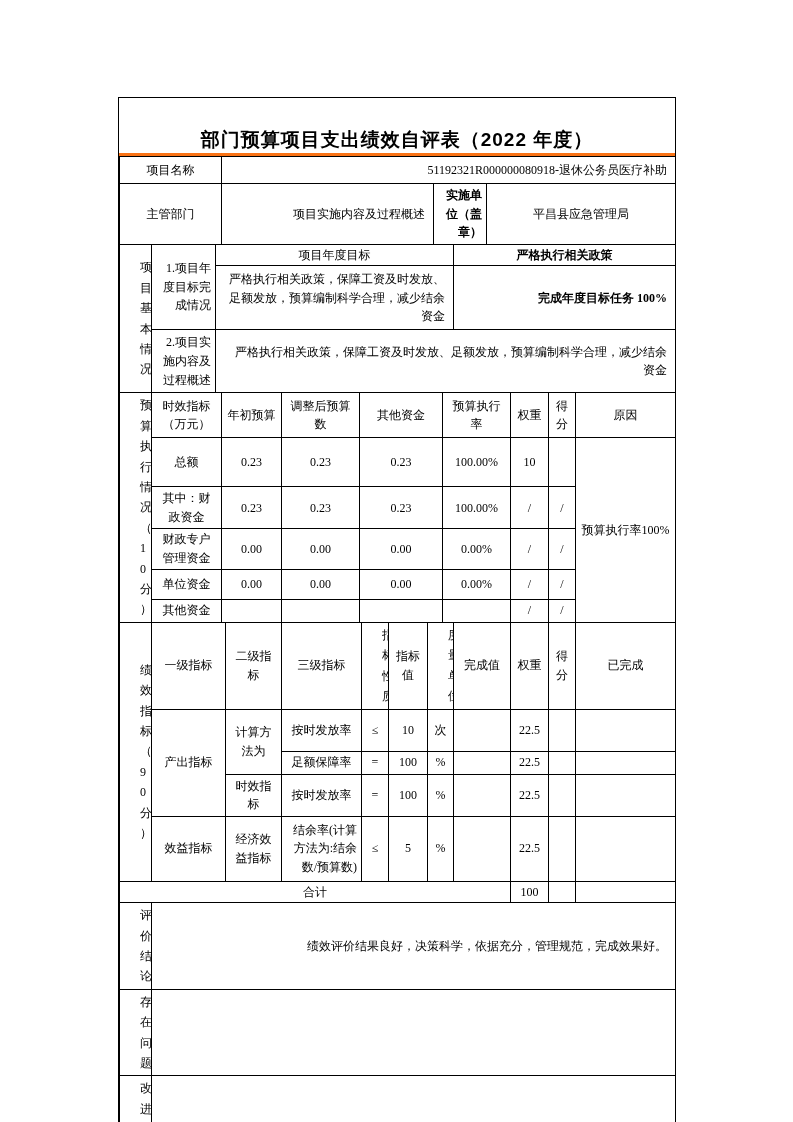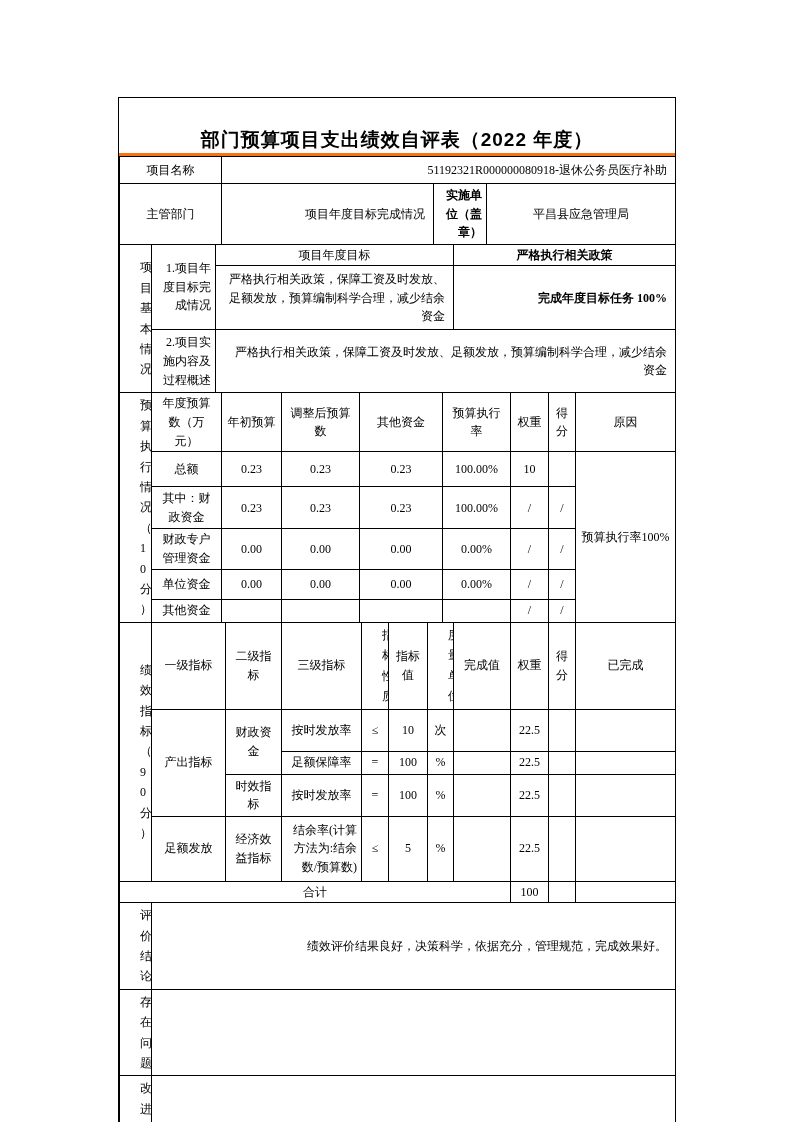--- a/index.html
+++ b/index.html
@@ -63,21 +63,21 @@
     <table>
       <colgroup>
           <col style="width:102px">
           <col style="width:212px">
           <col style="width:53px">
           <col style="width:189px">
         </colgroup>
       <tbody>
           <tr style="height:60px">
         <td>主管部门</td>
-        <td class="left">项目年度目标完成情况</td>
+        <td class="left">项目实施内容及过程概述</td>
         <td class="lwrap b">实施单位（盖章）</td>
         <td>平昌县应急管理局</td>
       </tr>
     </tbody>
       </table>
 
     <table>
       <colgroup>
           <col style="width:32px">
           <col style="width:64px">
@@ -110,21 +110,21 @@
           <col style="width:78px">
         <col style="width:83px">
           <col style="width:68px">
           <col style="width:38px">
           <col style="width:27px">
           <col style="width:100px">
       </colgroup>
       <tbody>
           <tr style="height:45px">
         <td rowspan="6" class="v">预算执行情况（10分）</td>
-        <td class="c1">年度预算数（万元）</td>
+        <td class="c1">时效指标（万元）</td>
         <td class="wrap">年初预算</td>
         <td class="wrap">调整后预算数</td>
         <td>其他资金</td>
         <td class="wrap">预算执行率</td>
         <td>权重</td>
         <td class="wrap">得分</td>
         <td>原因</td>
       </tr>
       <tr style="height:26px">
         <td class="c1">总额</td>
@@ -198,21 +198,21 @@
         <td class="v">指标性质</td>
         <td class="wrap">指标值</td>
         <td class="v">度量单位</td>
         <td>完成值</td>
         <td>权重</td>
         <td class="wrap">得分</td>
         <td>已完成</td>
       </tr>
       <tr style="height:42px">
         <td rowspan="3">产出指标</td>
-        <td rowspan="2" class="wrap">财政资金</td>
+        <td rowspan="2" class="wrap">计算方法为</td>
         <td class="wrap">按时发放率</td>
         <td>≤</td>
         <td>10</td>
         <td>次</td>
         <td></td>
         <td>22.5</td>
         <td></td>
         <td></td>
       </tr>
       <tr style="height:23px">
@@ -230,21 +230,21 @@
         <td class="wrap">按时发放率</td>
         <td>=</td>
         <td>100</td>
         <td>%</td>
         <td></td>
         <td>22.5</td>
         <td></td>
         <td></td>
       </tr>
       <tr style="height:65px">
-        <td>足额发放</td>
+        <td>效益指标</td>
         <td class="wrap">经济效益指标</td>
         <td class="lwrap">结余率(计算方法为:结余数/预算数)</td>
         <td>≤</td>
         <td>5</td>
         <td>%</td>
         <td></td>
         <td>22.5</td>
         <td></td>
         <td></td>
       </tr>

